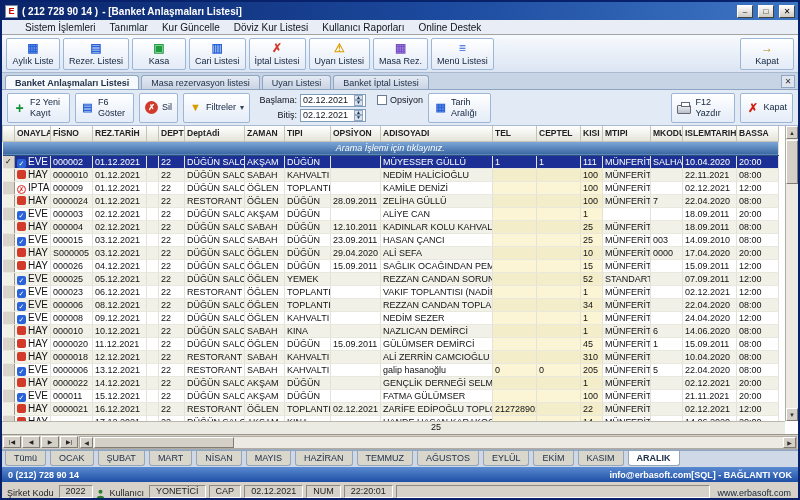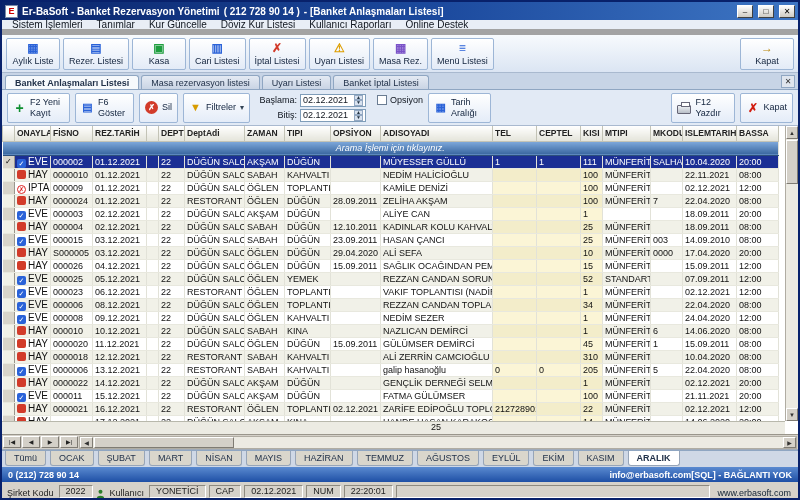--- a/index.html
+++ b/index.html
@@ -7,21 +7,21 @@
 body{font-family:"Liberation Sans",sans-serif;background:#9aa5b5;}
 .window{width:800px;height:500px;display:flex;flex-direction:column;border:2px solid #08216b;background:#dce6f2;}
 
 
 .titlebar{height:18px;background:linear-gradient(90deg,#0a246a 0%,#1c4a9e 55%,#3e76c4 100%);display:flex;align-items:center;color:#fff;font-size:10px;font-weight:bold;padding:0 3px;gap:4px;flex:0 0 auto;}
 .title-icon{width:13px;height:13px;background:#fff;color:#c00;font-size:9px;display:flex;align-items:center;justify-content:center;border:1px solid #7a8aa8;}
 .t-spacer{flex:1;}
 .win-btn{width:16px;height:13px;background:linear-gradient(#fdfdfd,#cfcbc3);border:1px solid #fff;border-right-color:#404040;border-bottom-color:#404040;color:#000;font-size:8px;line-height:11px;text-align:center;margin-left:1px;cursor:default;}
 
 
-.menubar{height:15px;background:#e9eef6;display:flex;align-items:center;font-size:10px;gap:2px;padding:0 4px;border-bottom:6px solid #a3a3a3;flex:0 0 auto;color:#10161f;}
+.menubar{height:15px;background:#e9eef6;display:flex;align-items:center;font-size:10px;gap:2px;padding:0 17px;border-bottom:1px solid #a3a3a3;flex:0 0 auto;color:#10161f;}
 .menu-item{padding:0 6px;}
 
 
 .toolbar{height:38px;background:linear-gradient(#f7fafd,#dbe5f3);display:flex;align-items:center;padding:2px 4px;border-bottom:1px solid #a9b9cf;flex:0 0 auto;}
 .tb-group{display:flex;gap:3px;align-items:center;}
 .tb-spacer{flex:1;}
 .tb-btn{height:32px;min-width:54px;display:flex;flex-direction:column;align-items:center;justify-content:center;gap:1px;background:linear-gradient(#ffffff,#e3ebf7);border:1px solid #9db6d6;border-radius:2px;font-size:9px;color:#12233d;padding:1px 5px;font-family:inherit;}
 .tb-icon{height:13px;display:flex;align-items:center;justify-content:center;font-size:12px;line-height:1;font-weight:bold;}
 .tb-label{white-space:nowrap;}
 
@@ -109,21 +109,20 @@
 .bb-site{margin-left:auto;padding:0 4px;color:#123;white-space:nowrap;}
 .bb-user-icon{display:flex;align-items:center;}
 </style>
 </head>
 <body>
 
 <div class="window">
 
   <div class="titlebar">
     <div class="title-icon">E</div>
-    <span>Er-BaSoft - Banket Rezervasyon Yönetimi</span>
     <span>( 212 728 90 14 )</span>
     <span>- [Banket Anlaşmaları Listesi]</span>
     <span class="t-spacer"></span>
     <button class="win-btn">–</button>
     <button class="win-btn">□</button>
     <button class="win-btn">✕</button>
   </div>
 
   <div class="menubar" id="menu-bar">
       <div class="menu-item">Sistem İşlemleri</div>
@@ -358,21 +357,21 @@
               <td class="ind"></td>
               <td><span class="st-icon st-hay"></span><span class="st-text">HAY</span></td>
               <td>0000024</td>
               <td>01.12.2021</td>
               <td></td>
               <td>22</td>
               <td>RESTORANT KÜÇÜK</td>
               <td>ÖĞLEN</td>
               <td>DÜĞÜN</td>
               <td>28.09.2011</td>
-              <td>ZELİHA AKŞAM</td>
+              <td>ZELİHA GÜLLÜ</td>
               <td class="cream"></td>
               <td class="cream"></td>
               <td class="cream">100</td>
               <td>MÜNFERİT</td>
               <td>7</td>
               <td>22.04.2020</td>
               <td>08:00</td>
             </tr>
             <tr class="data-row">
               <td class="ind"></td>

